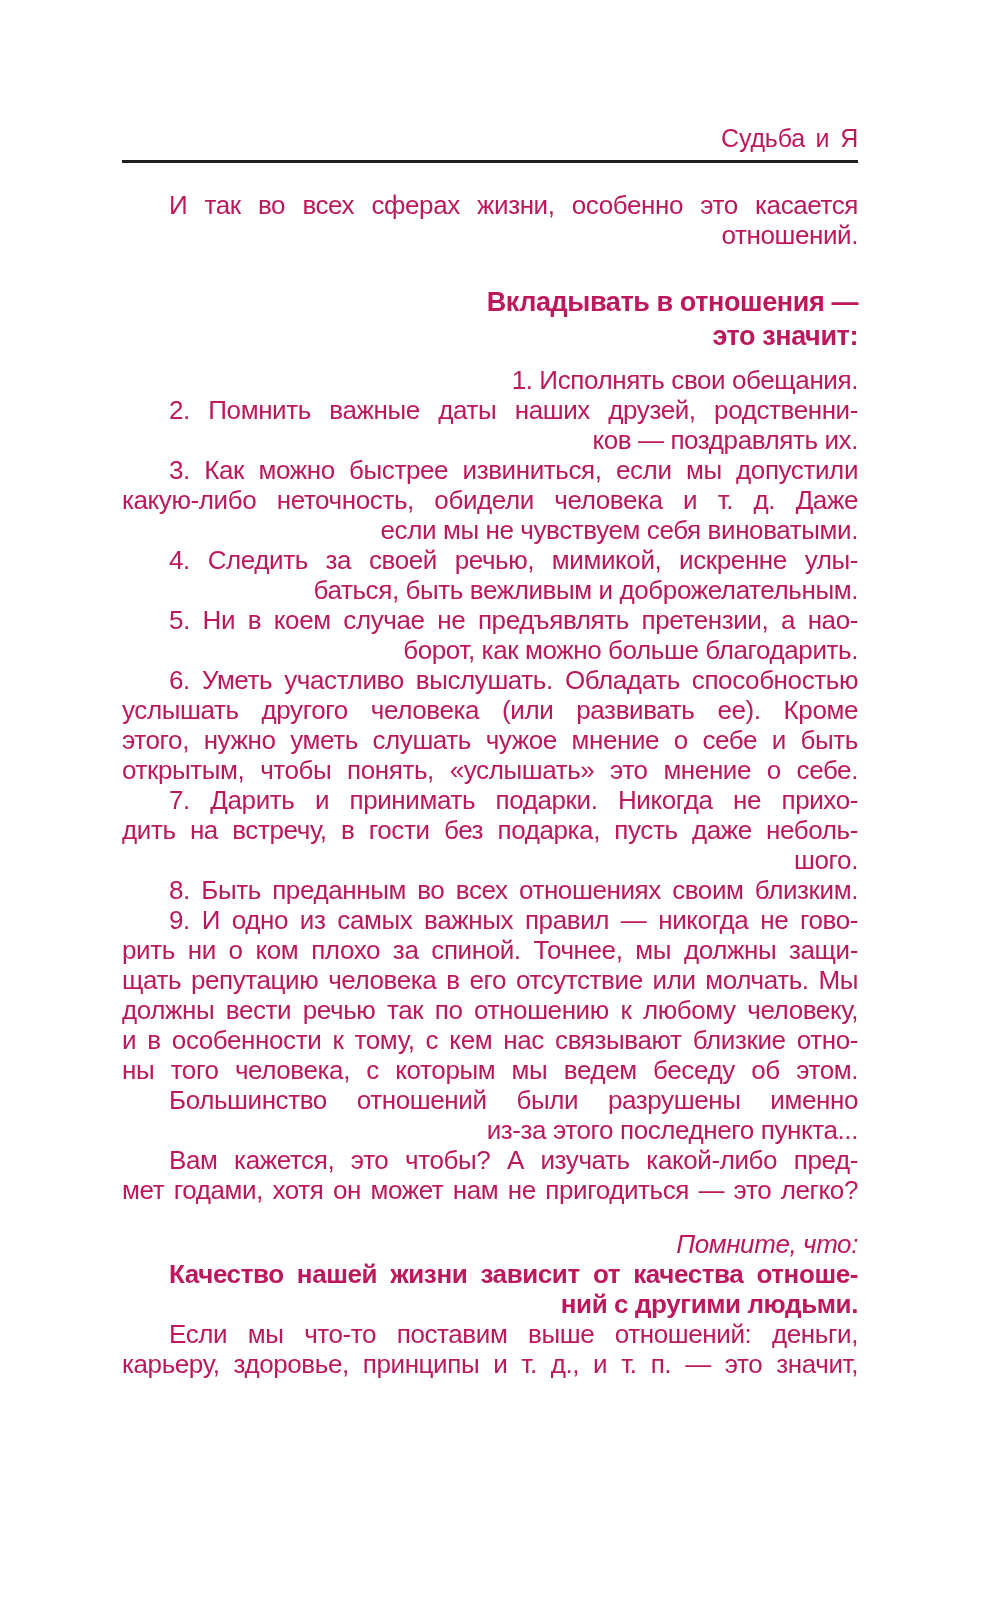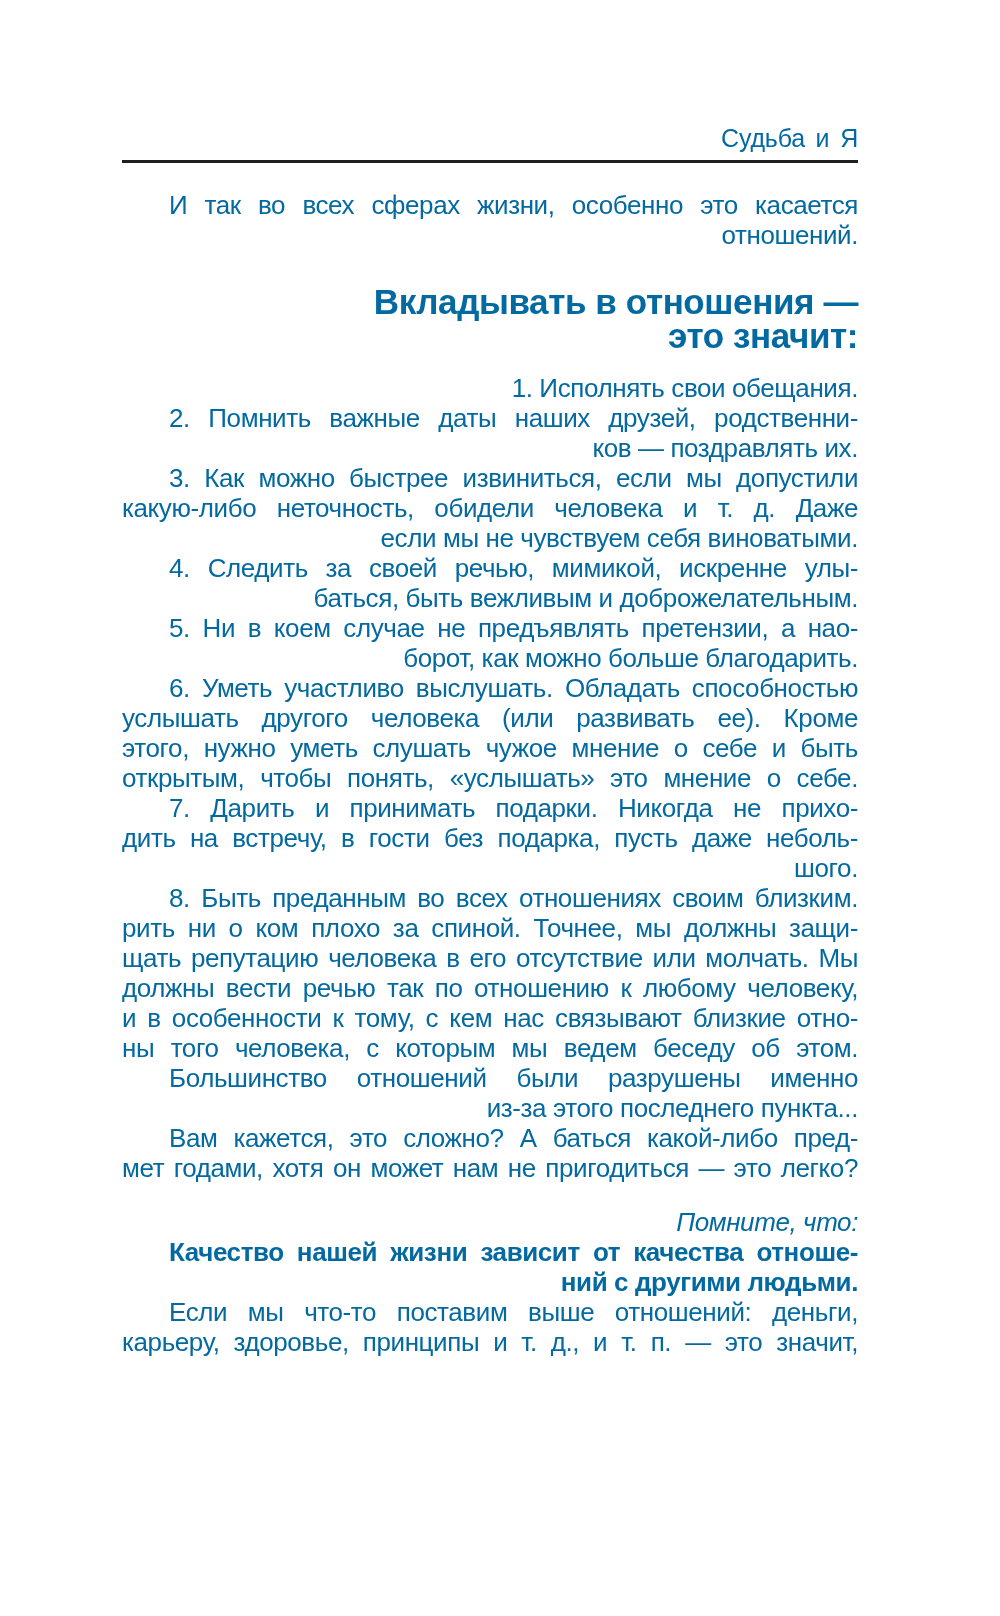--- a/index.html
+++ b/index.html
@@ -5,21 +5,21 @@
   html, body {
     margin: 0;
     padding: 0;
     background: #ffffff;
   }
   .page {
     position: relative;
     width: 1000px;
     height: 1381px;
     background: #ffffff;
-    color: #0369a1;
+    color: #be185d;
     font-family: "Liberation Sans", "DejaVu Sans", sans-serif;
     overflow: hidden;
   }
   .page-header {
     position: absolute;
     left: 122px;
     right: 142px;
     top: 124px;
     text-align: right;
     font-size: 25px;
@@ -43,23 +43,23 @@
   }
   .line.just {
     text-align: justify;
     text-align-last: justify;
   }
   .line.ind {
     text-indent: 47px;
   }
   .block.heading {
     font-weight: 700;
-    font-size: 35px;
+    font-size: 27px;
     line-height: 34px;
-    margin: 35px 0 20px 0;
+    margin: 35px 0 12px 0;
   }
   .block.note {
     font-style: italic;
     margin-top: 24px;
   }
   .block.strong {
     font-weight: 700;
   }
   .page-number {
     position: absolute;
@@ -114,32 +114,33 @@
       </div>
       <div class="block body">
         <div class="line just ind">7. Дарить и принимать подарки. Никогда не прихо-</div>
         <div class="line just">дить на встречу, в гости без подарка, пусть даже неболь-</div>
         <div class="line">шого.</div>
       </div>
       <div class="block body">
         <div class="line just ind">8. Быть преданным во всех отношениях своим близким.</div>
       </div>
       <div class="block body">
+        <div class="line just ind">9. И одно из самых важных правил — никогда не гово-</div>
         <div class="line just">рить ни о ком плохо за спиной. Точнее, мы должны защи-</div>
         <div class="line just">щать репутацию человека в его отсутствие или молчать. Мы</div>
         <div class="line just">должны вести речью так по отношению к любому человеку,</div>
         <div class="line just">и в особенности к тому, с кем нас связывают близкие отно-</div>
         <div class="line just">ны того человека, с которым мы ведем беседу об этом.</div>
       </div>
       <div class="block body">
         <div class="line just ind">Большинство отношений были разрушены именно</div>
         <div class="line">из-за этого последнего пункта...</div>
       </div>
       <div class="block body">
-        <div class="line just ind">Вам кажется, это сложно? А баться какой-либо пред-</div>
+        <div class="line just ind">Вам кажется, это чтобы? А изучать какой-либо пред-</div>
         <div class="line just">мет годами, хотя он может нам не пригодиться — это легко?</div>
       </div>
       <div class="block note">
         <div class="line ind">Помните, что:</div>
       </div>
       <div class="block strong">
         <div class="line just ind">Качество нашей жизни зависит от качества отноше-</div>
         <div class="line">ний с другими людьми.</div>
       </div>
       <div class="block body">

